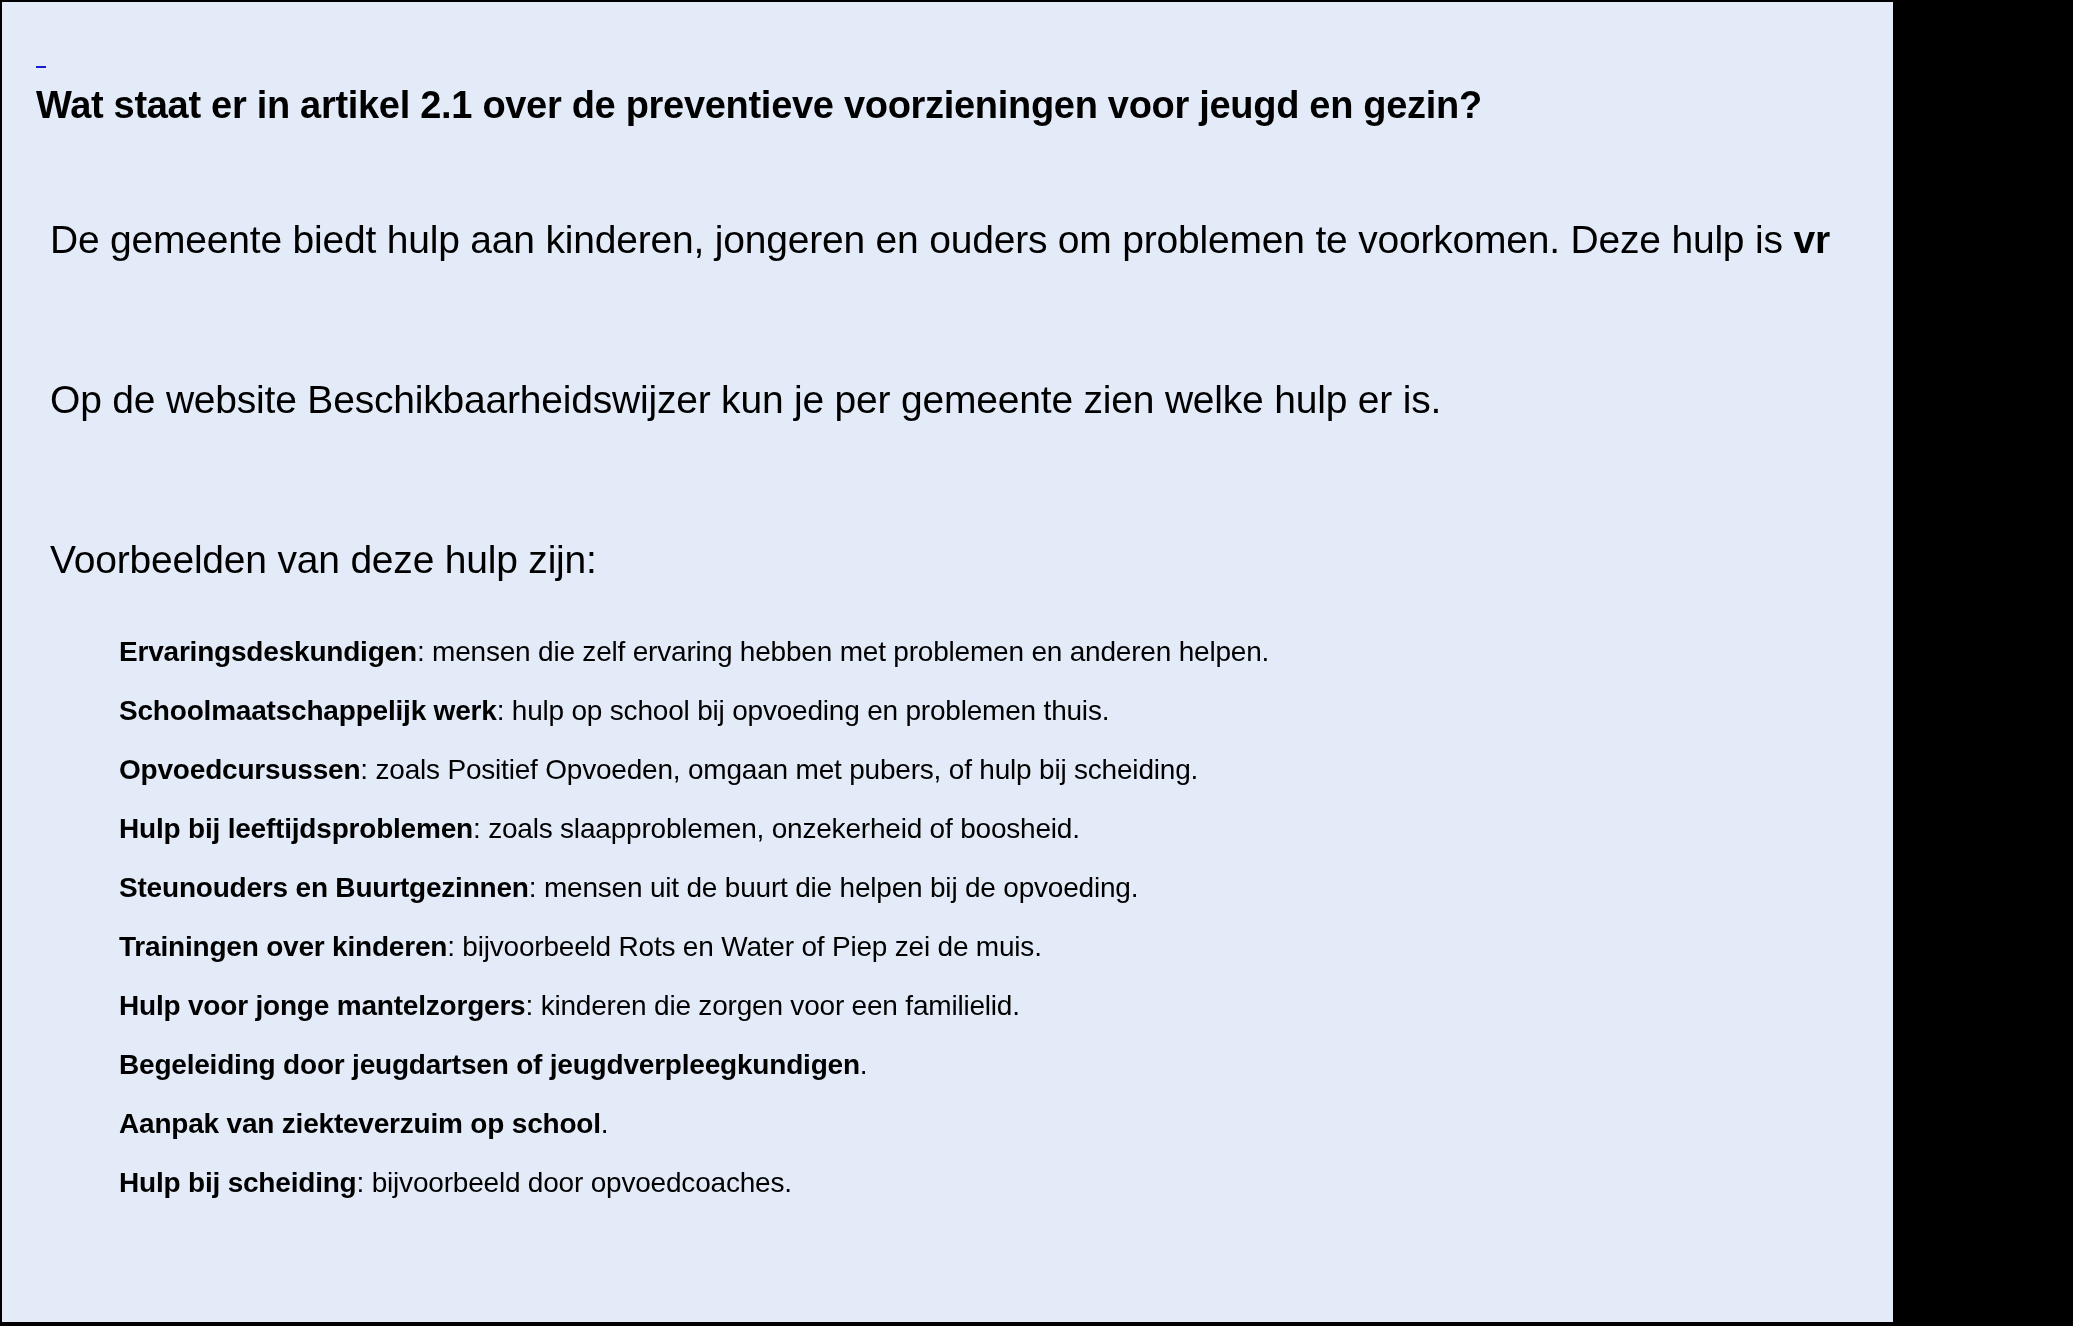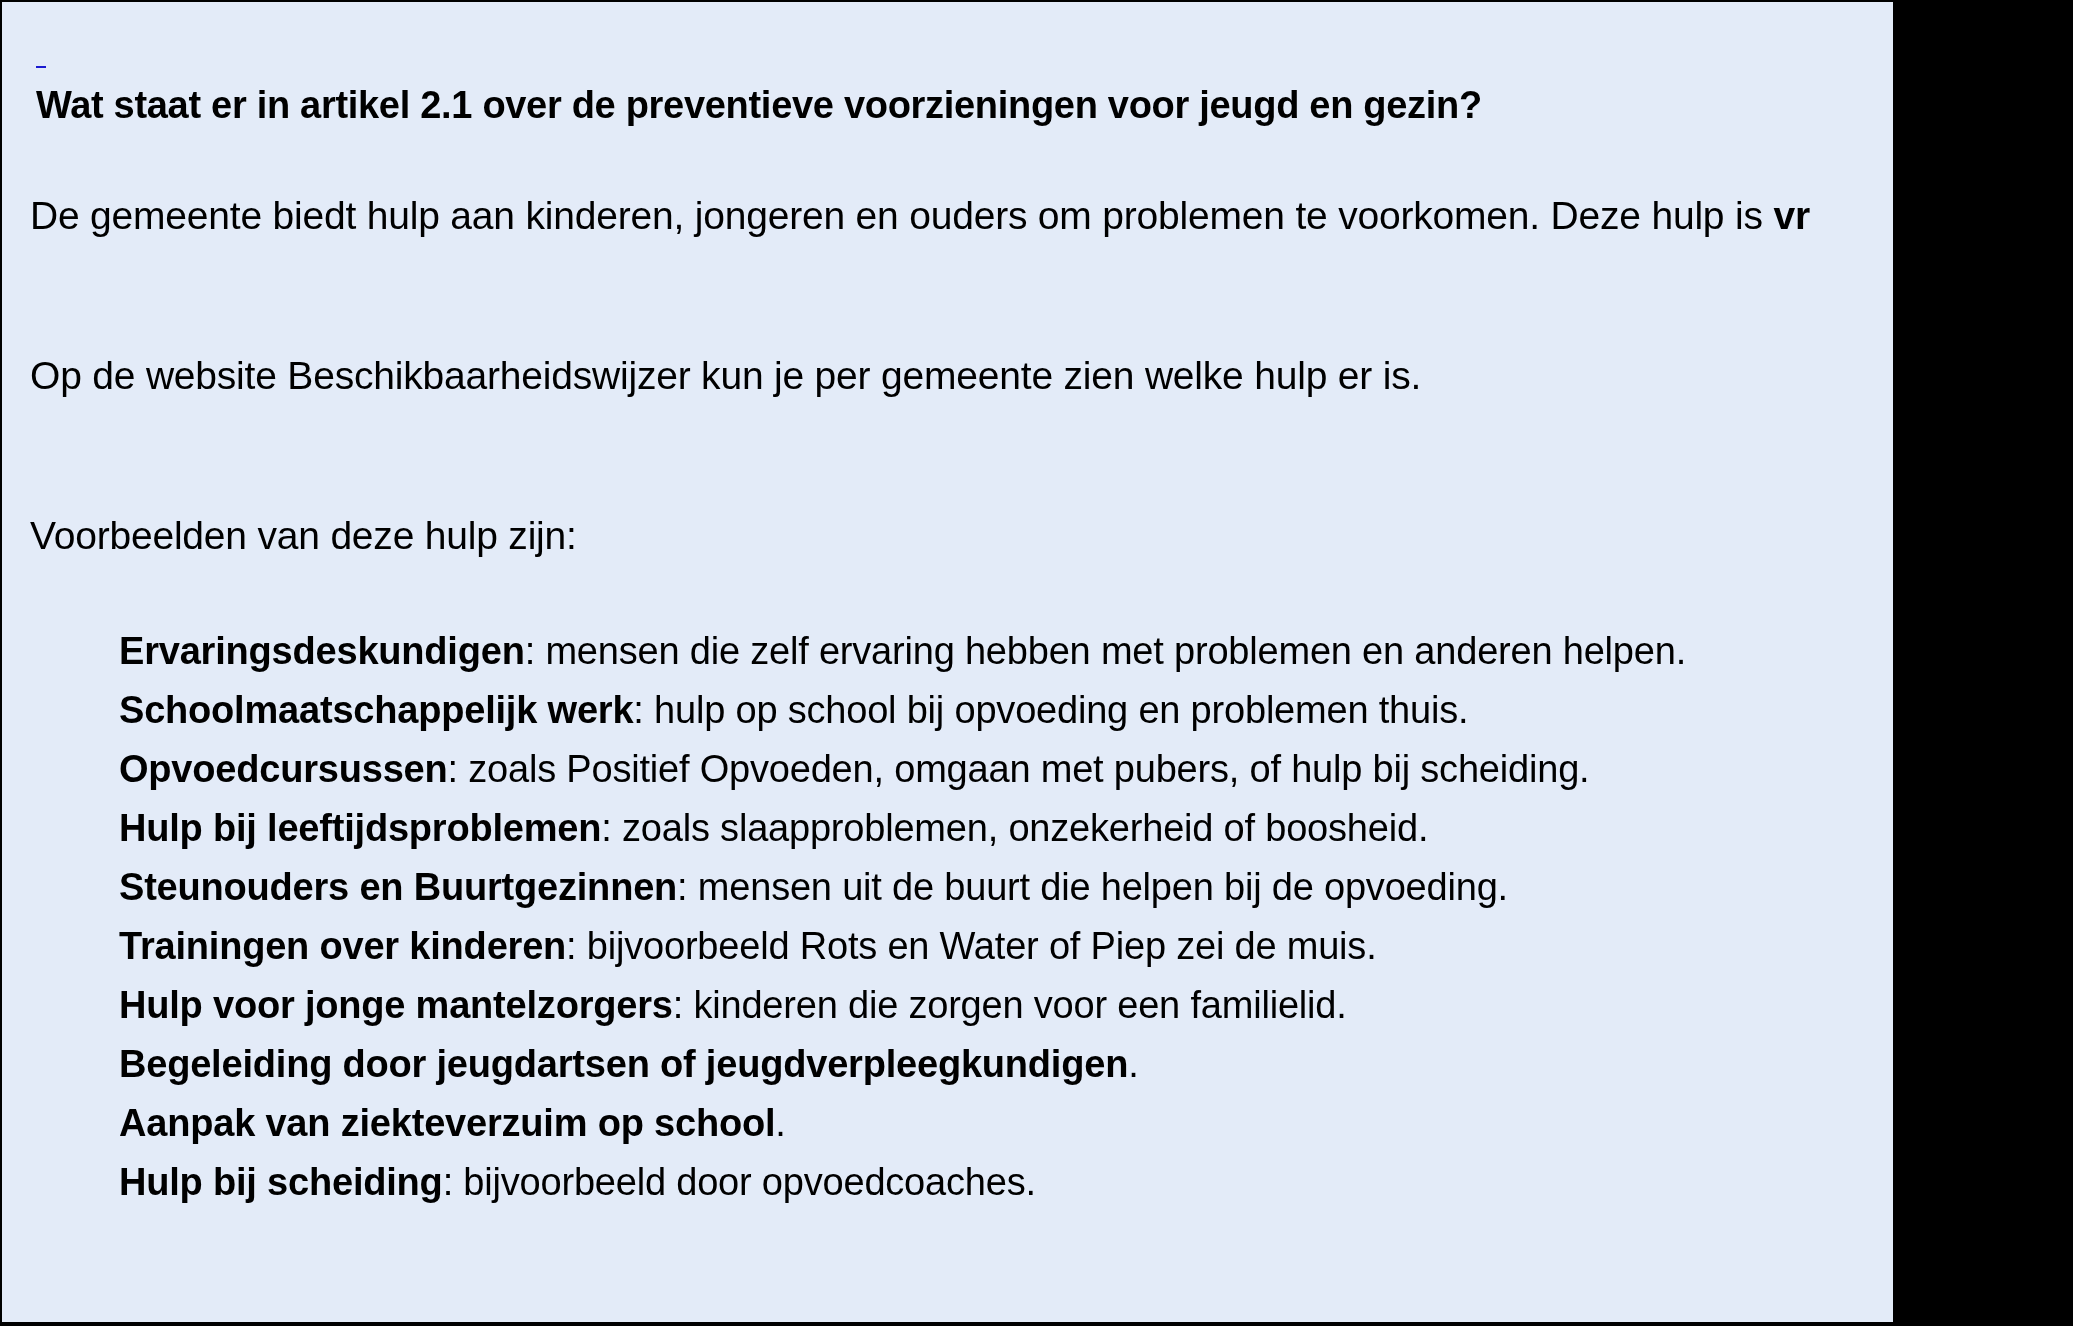--- a/index.html
+++ b/index.html
@@ -35,38 +35,39 @@
       position: absolute;
       left: 34px;
       top: 82px;
       font-size: 38px;
       font-weight: bold;
       white-space: nowrap;
       letter-spacing: -0.3px;
     }
     .para {
       position: absolute;
-      left: 28px;
+      left: 48px;
       font-size: 39px;
       white-space: nowrap;
       letter-spacing: -0.2px;
+      margin-top: 24px;
     }
     .p1 { top: 192px; }
     .p2 { top: 352px; }
     .p3 { top: 512px; }
     .list {
       position: absolute;
       left: 117px;
       top: 620px;
       margin: 0;
       padding: 0;
       list-style: none;
     }
     .list li {
-      font-size: 38px;
+      font-size: 28px;
       line-height: 59px;
       height: 59px;
       white-space: nowrap;
       letter-spacing: -0.2px;
     }
     .list b { font-weight: bold; }
   </style>
 </head>
 <body>
 

